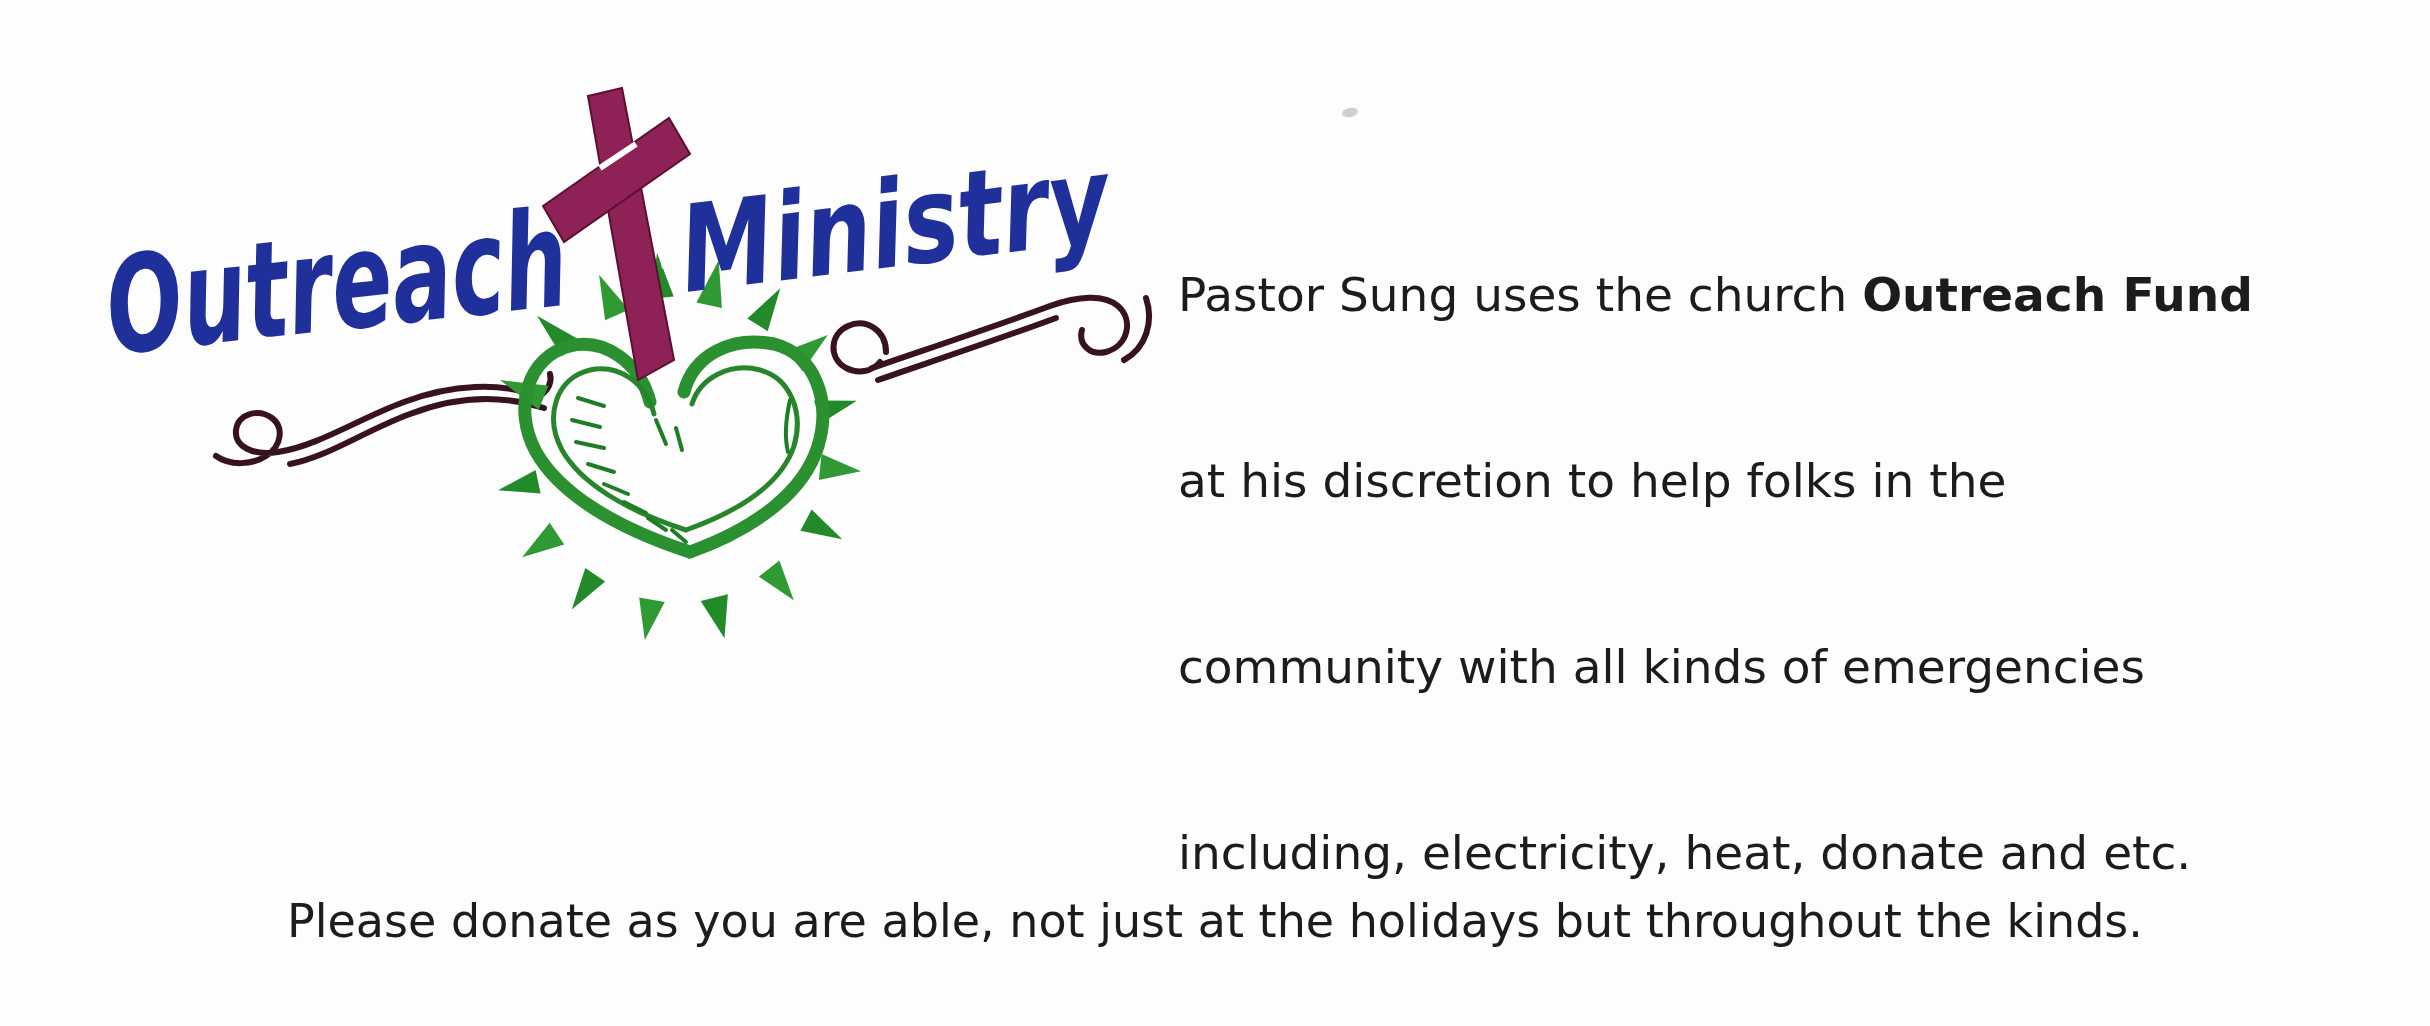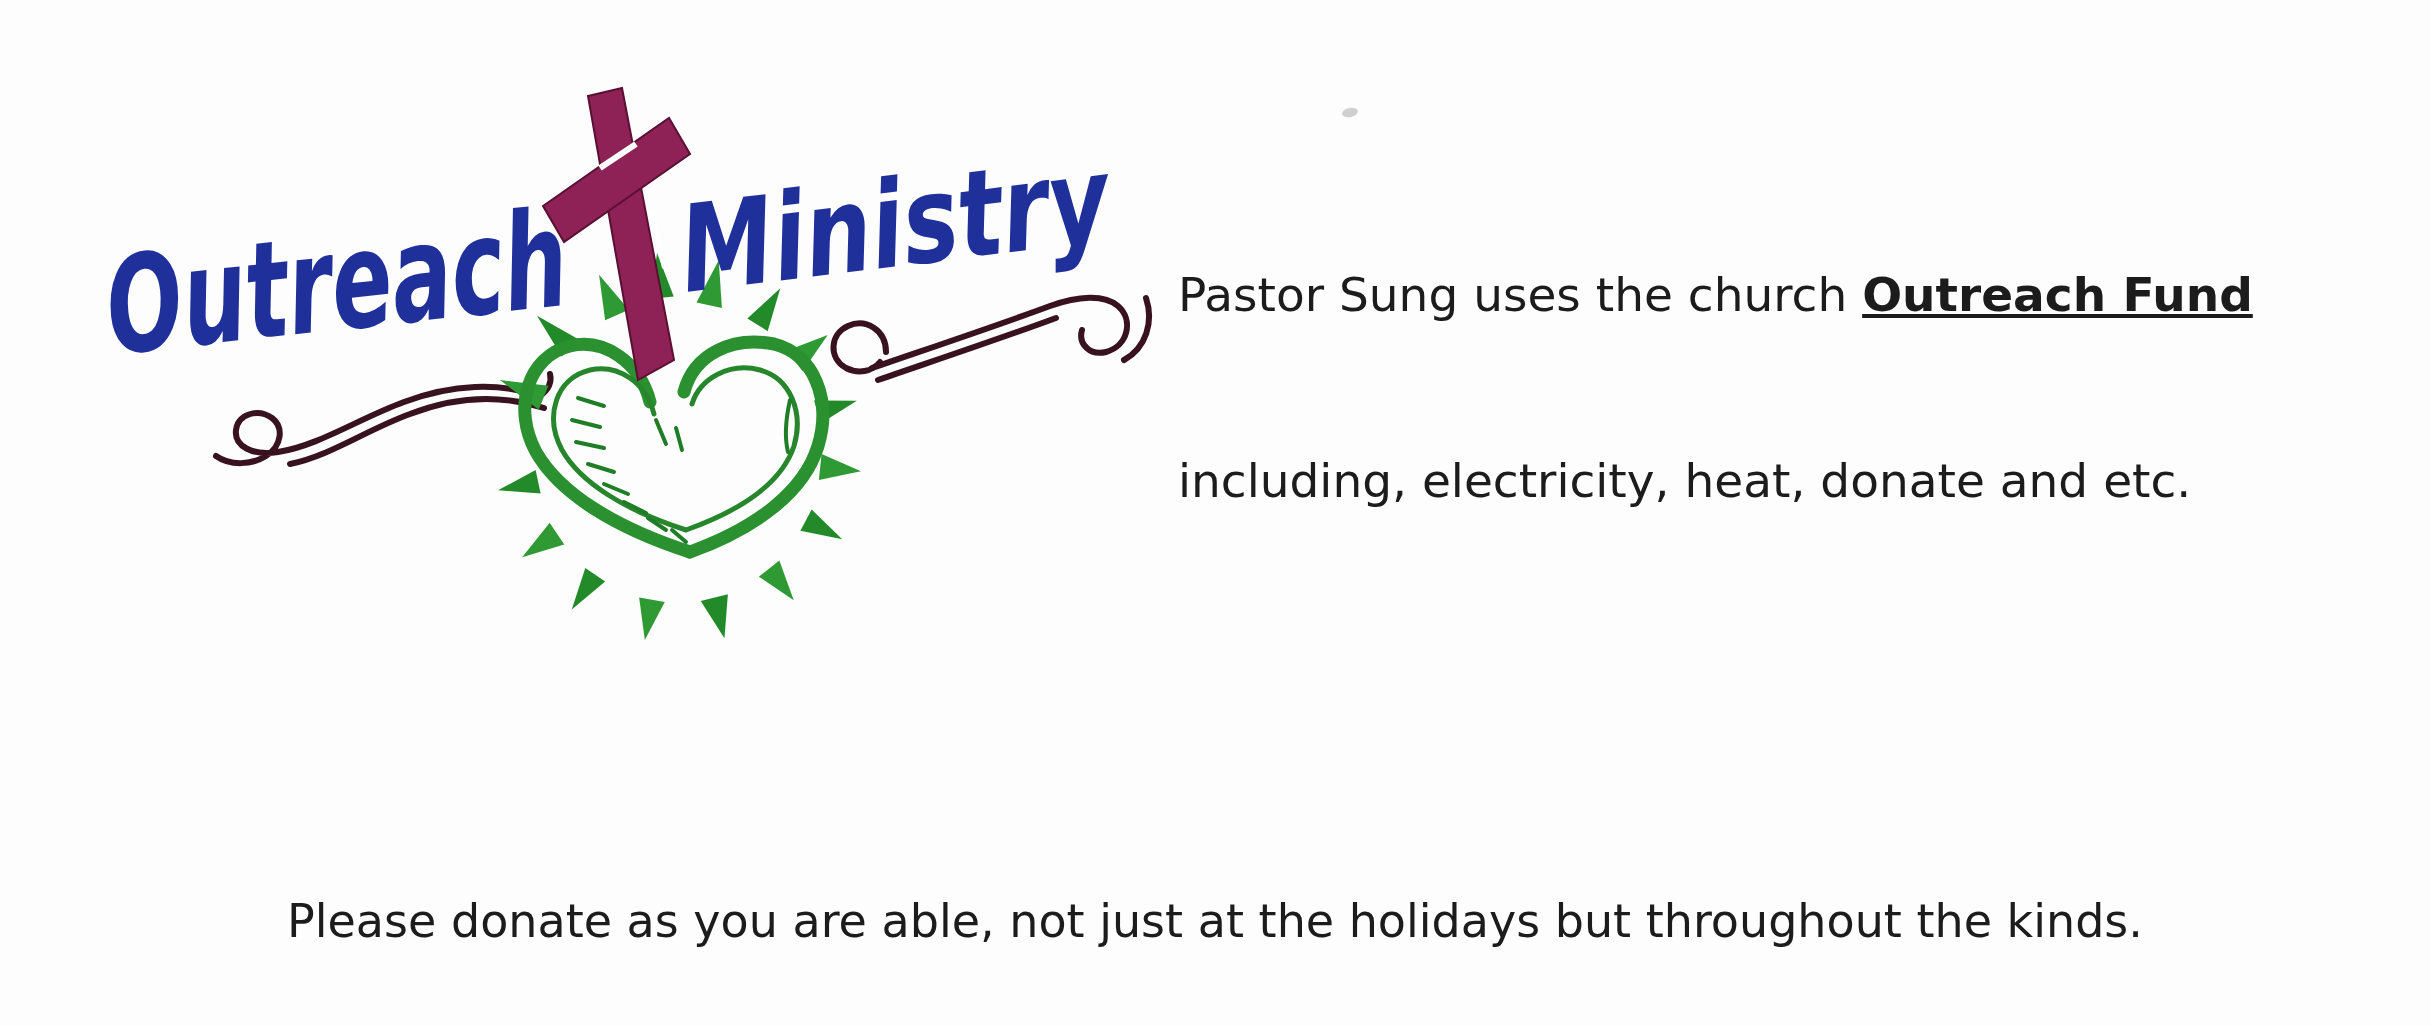--- a/index.html
+++ b/index.html
@@ -4,21 +4,21 @@
 <style>
   html,body{margin:0;padding:0;}
   body{width:2430px;height:1026px;background:#fdfdfd;overflow:hidden;
        font-family:"DejaVu Sans","Liberation Sans",sans-serif;color:#1b1b1b;}
   .page{position:relative;width:2430px;height:1026px;background:#fdfdfd;}
   .logo-svg{position:absolute;left:0;top:0;width:1215px;height:740px;}
   .logo-word{font-family:"DejaVu Sans","Liberation Sans",sans-serif;
              font-weight:bold;font-style:italic;fill:#20309b;}
   .col-right{position:absolute;left:1178px;top:16px;width:1210px;
              font-size:47px;line-height:62px;white-space:pre;color:#1c1c1c;}
-  .b{font-weight:bold;text-decoration:underline;}
+  .b{font-weight:bold;}
   .footer{position:absolute;left:0;top:779px;width:2430px;text-align:center;
           font-size:46px;line-height:57px;white-space:pre;color:#1c1c1c;}
   .speck{position:absolute;left:1342px;top:108px;width:16px;height:9px;
          background:#cfcfcf;border-radius:50%;transform:rotate(-12deg);}
 </style>
 </head>
 <body>
 
 <div class="page">
 
@@ -84,20 +84,22 @@
 
     <text class="logo-word" transform="translate(112,354) rotate(-6.2)" font-size="134" textLength="462" lengthAdjust="spacingAndGlyphs">Outreach</text>
     <text class="logo-word" transform="translate(686,292) rotate(-7)" font-size="120" textLength="430" lengthAdjust="spacingAndGlyphs">Ministry</text>
   </svg>
 
   <div class="speck"></div>
 
   <div class="col-right">
     <div>
       <div><span>Pastor Sung uses the church </span><span class="b">Outreach Fund</span></div>
+      <div>at his discretion to help folks in the</div>
+      <div>community with all kinds of emergencies</div>
       <div>including, electricity, heat, donate and etc.</div>
     </div>
     
   </div>
 
   <div class="footer">
     <div>Please donate as you are able, not just at the holidays but throughout the kinds.</div>
     
   </div>
 

